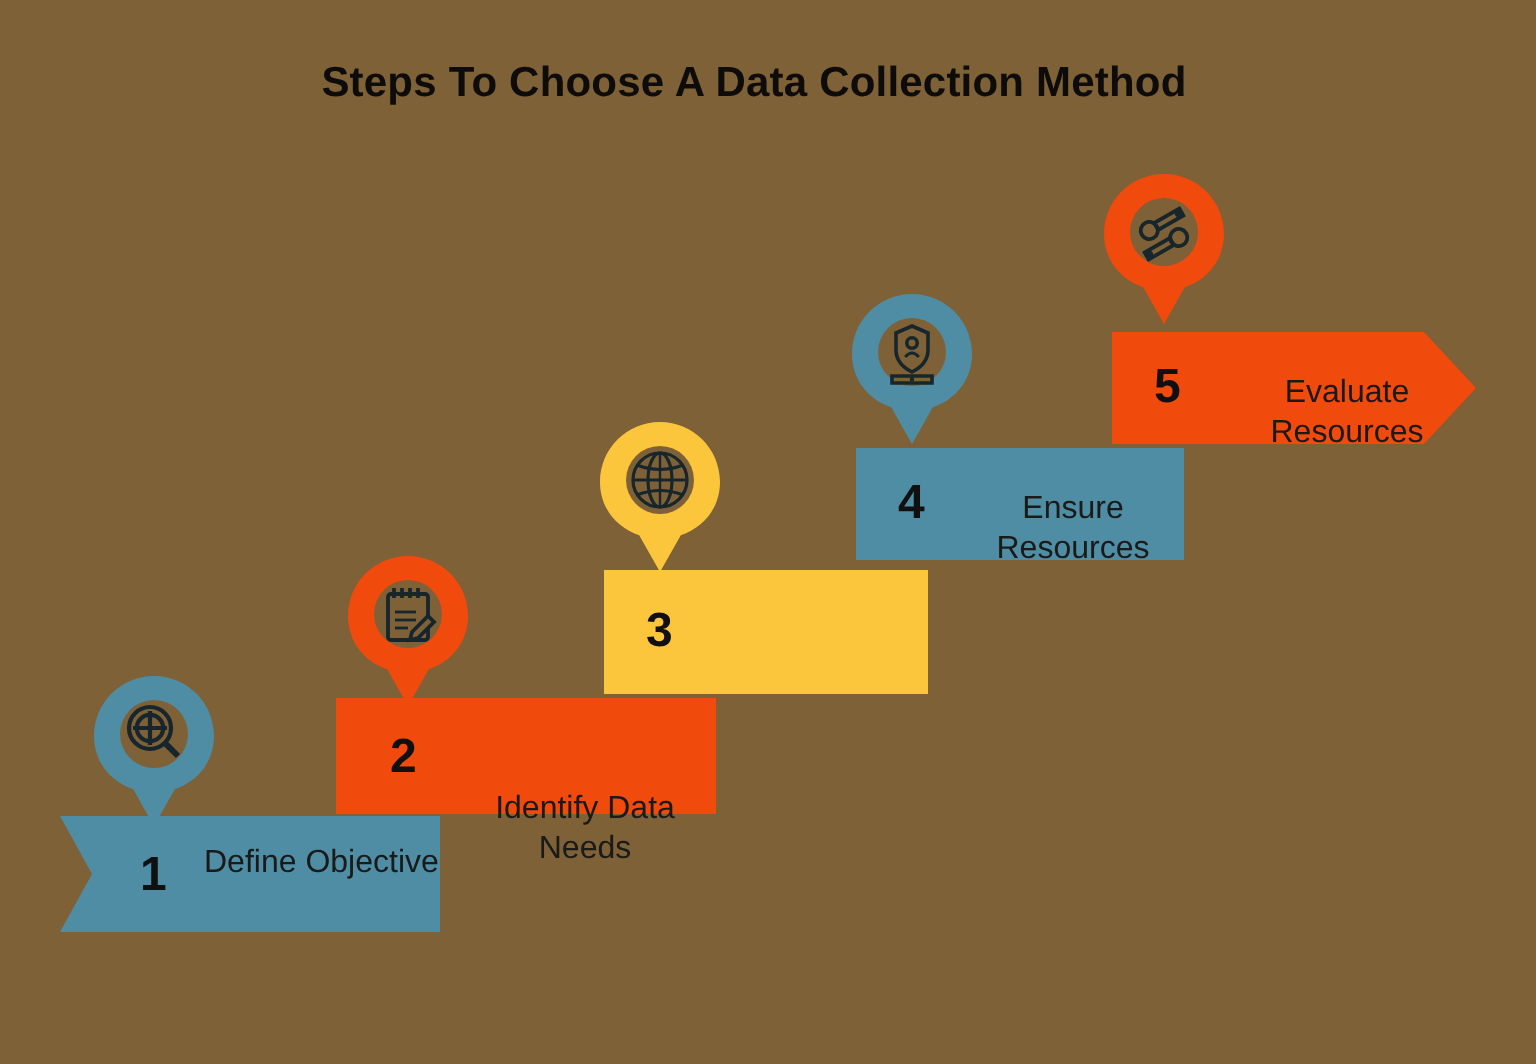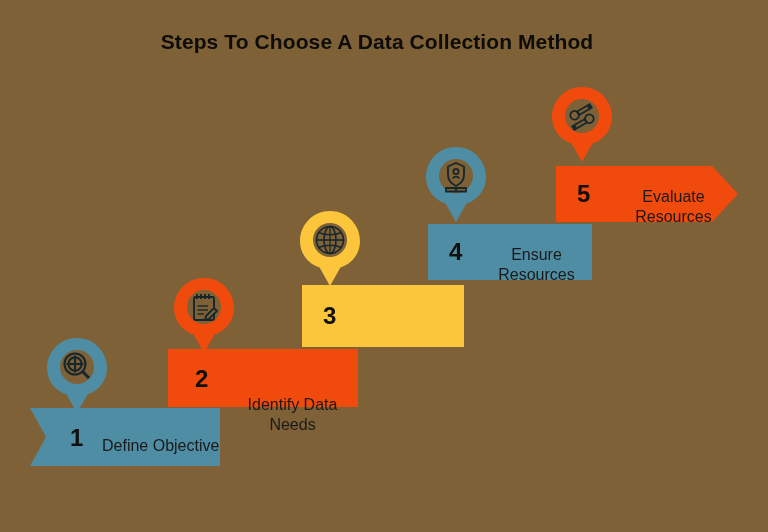--- a/index.html
+++ b/index.html
@@ -111,21 +111,21 @@
         </g>
       </svg>
     </div>
 
     <div class="banner c-teal" style="left:30px; top:408px; width:190px; height:58px;">
       <svg class="banner-shape" viewBox="0 0 190 58" preserveAspectRatio="none">
         <path d="M0 0 L190 0 L190 58 L0 58 L16 29 Z" fill="#4f8da5"></path>
       </svg>
       <div class="banner-inner">
         <span class="step-num" style="left:40px; top:18px;">1</span>
-        <span class="step-label" style="left:72px; top:28px;">Define Objective</span>
+        <span class="step-label" style="left:72px; top:14px;">Define Objective</span>
       </div>
     </div>
   </div>
 
   <div class="step">
     <div class="pin" style="left:173px; top:275px;">
       <svg width="62" height="80" viewBox="0 0 62 80">
         <path d="M31 3 C14.4 3 1 16.4 1 33 C1 45.6 9 55.8 20.6 59.6 L31 78 L41.4 59.6 C53 55.8 61 45.6 61 33 C61 16.4 47.6 3 31 3 Z" fill="#f14a0d"></path>
         <circle cx="31" cy="32" r="17" fill="#7e6136"></circle>
         <g stroke="#17262c" stroke-width="1.9" fill="none">

